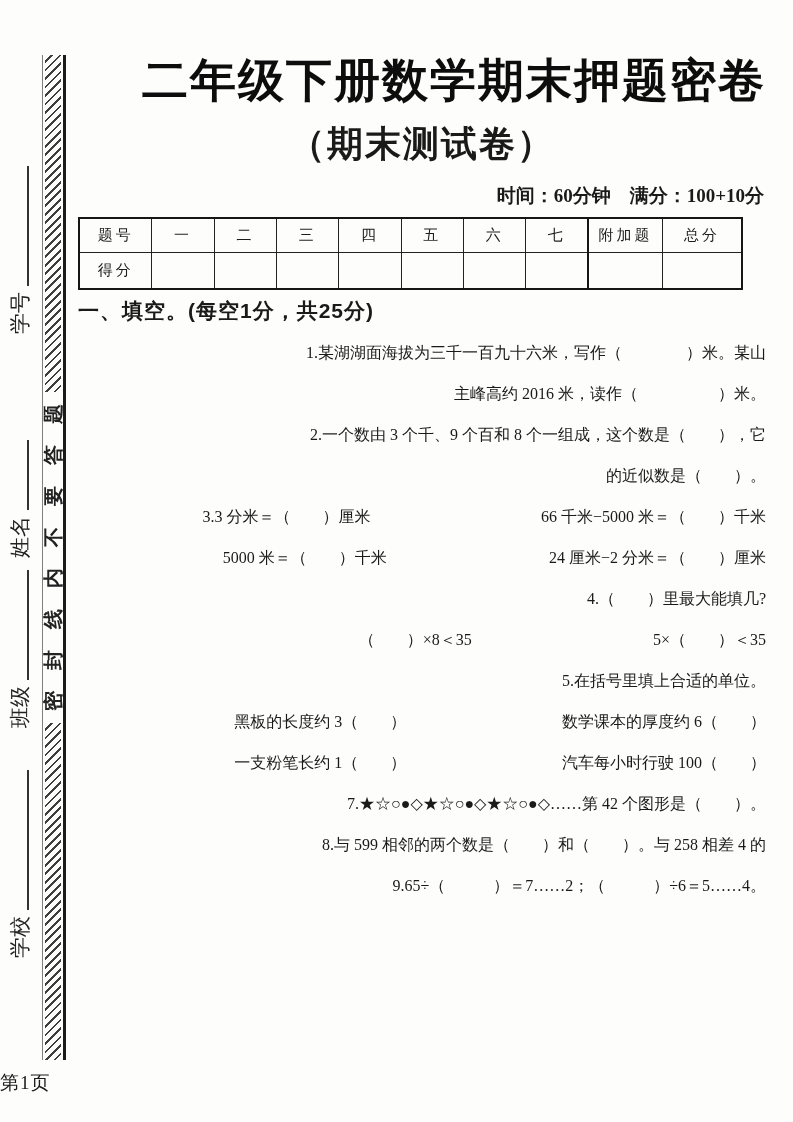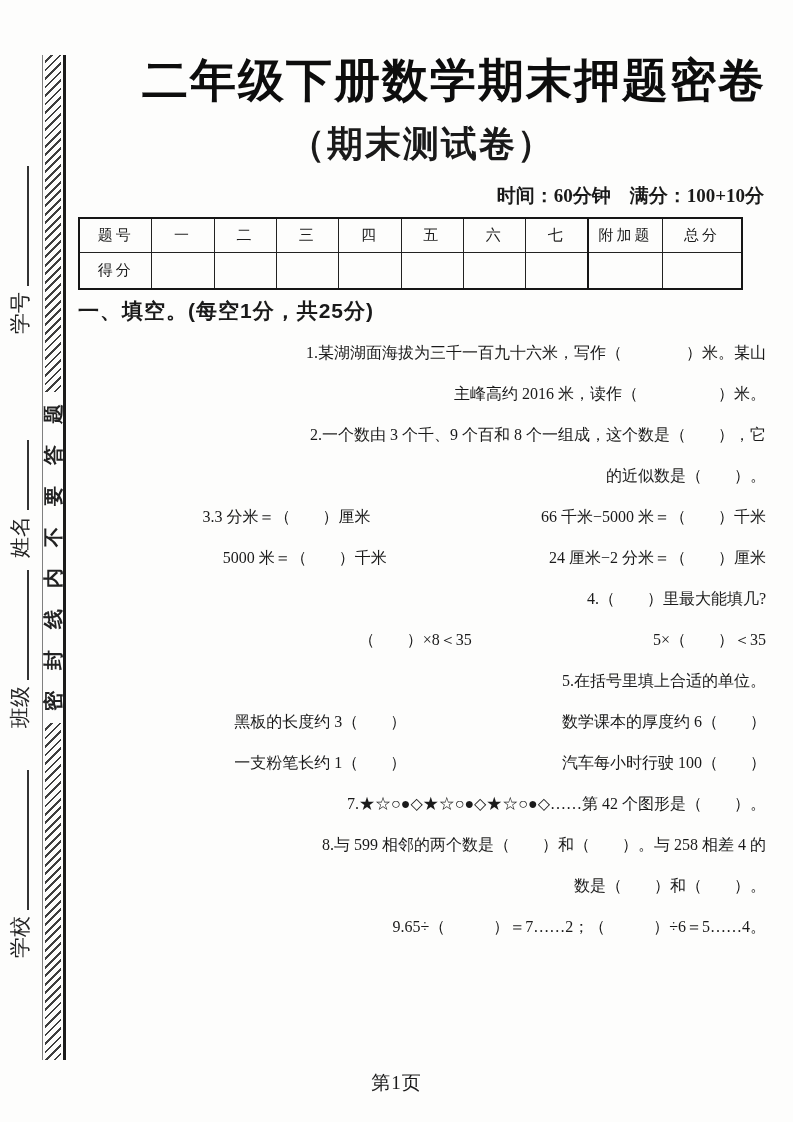--- a/index.html
+++ b/index.html
@@ -80,21 +80,21 @@
   .q { padding-left:6px; }
   .qline { height:41px; line-height:41px; white-space:nowrap; }
   .qline .qnum { display:inline-block; width:28px; }
   .qline.cont { padding-left:28px; }
   .qline.cols { display:flex;gap:40px; }
   .qline.cols .col-l { flex:0 0 var(--lw, 45%); }
   .qline.cols .col-r { flex:1 1 auto; }
 
   .page-footer {
     position:absolute; left:0; right:0; bottom:26px;
-    text-align:center; font-size:19px; letter-spacing:1px;
+    font-size:19px; letter-spacing:1px;
   }
 </style>
 </head>
 <body>
 
 <div class="seal-strip">
   <div class="hatch"></div>
   <div class="seal-chars">
     <span>题</span>
     <span>答</span>
@@ -205,21 +205,20 @@
         </div>
     </div>
 
 
     <div class="q">
       <div class="qline"><span class="qnum">7.</span><span>★☆○●◇★☆○●◇★☆○●◇……第 42 个图形是（　　）。</span></div>
     </div>
 
     <div class="q">
       <div class="qline"><span class="qnum">8.</span><span>与 599 相邻的两个数是（　　）和（　　）。与 258 相差 4 的</span></div>
-      <div class="qline cont">数是（　　）和（　　）。</div>
     </div>
 
     <div class="q">
       <div class="qline"><span class="qnum">9.</span><span>65÷（　　　）＝7……2；（　　　）÷6＝5……4。</span></div>
     </div>
 
   </div>
 </div>
 
 <div class="page-footer">第1页</div>

